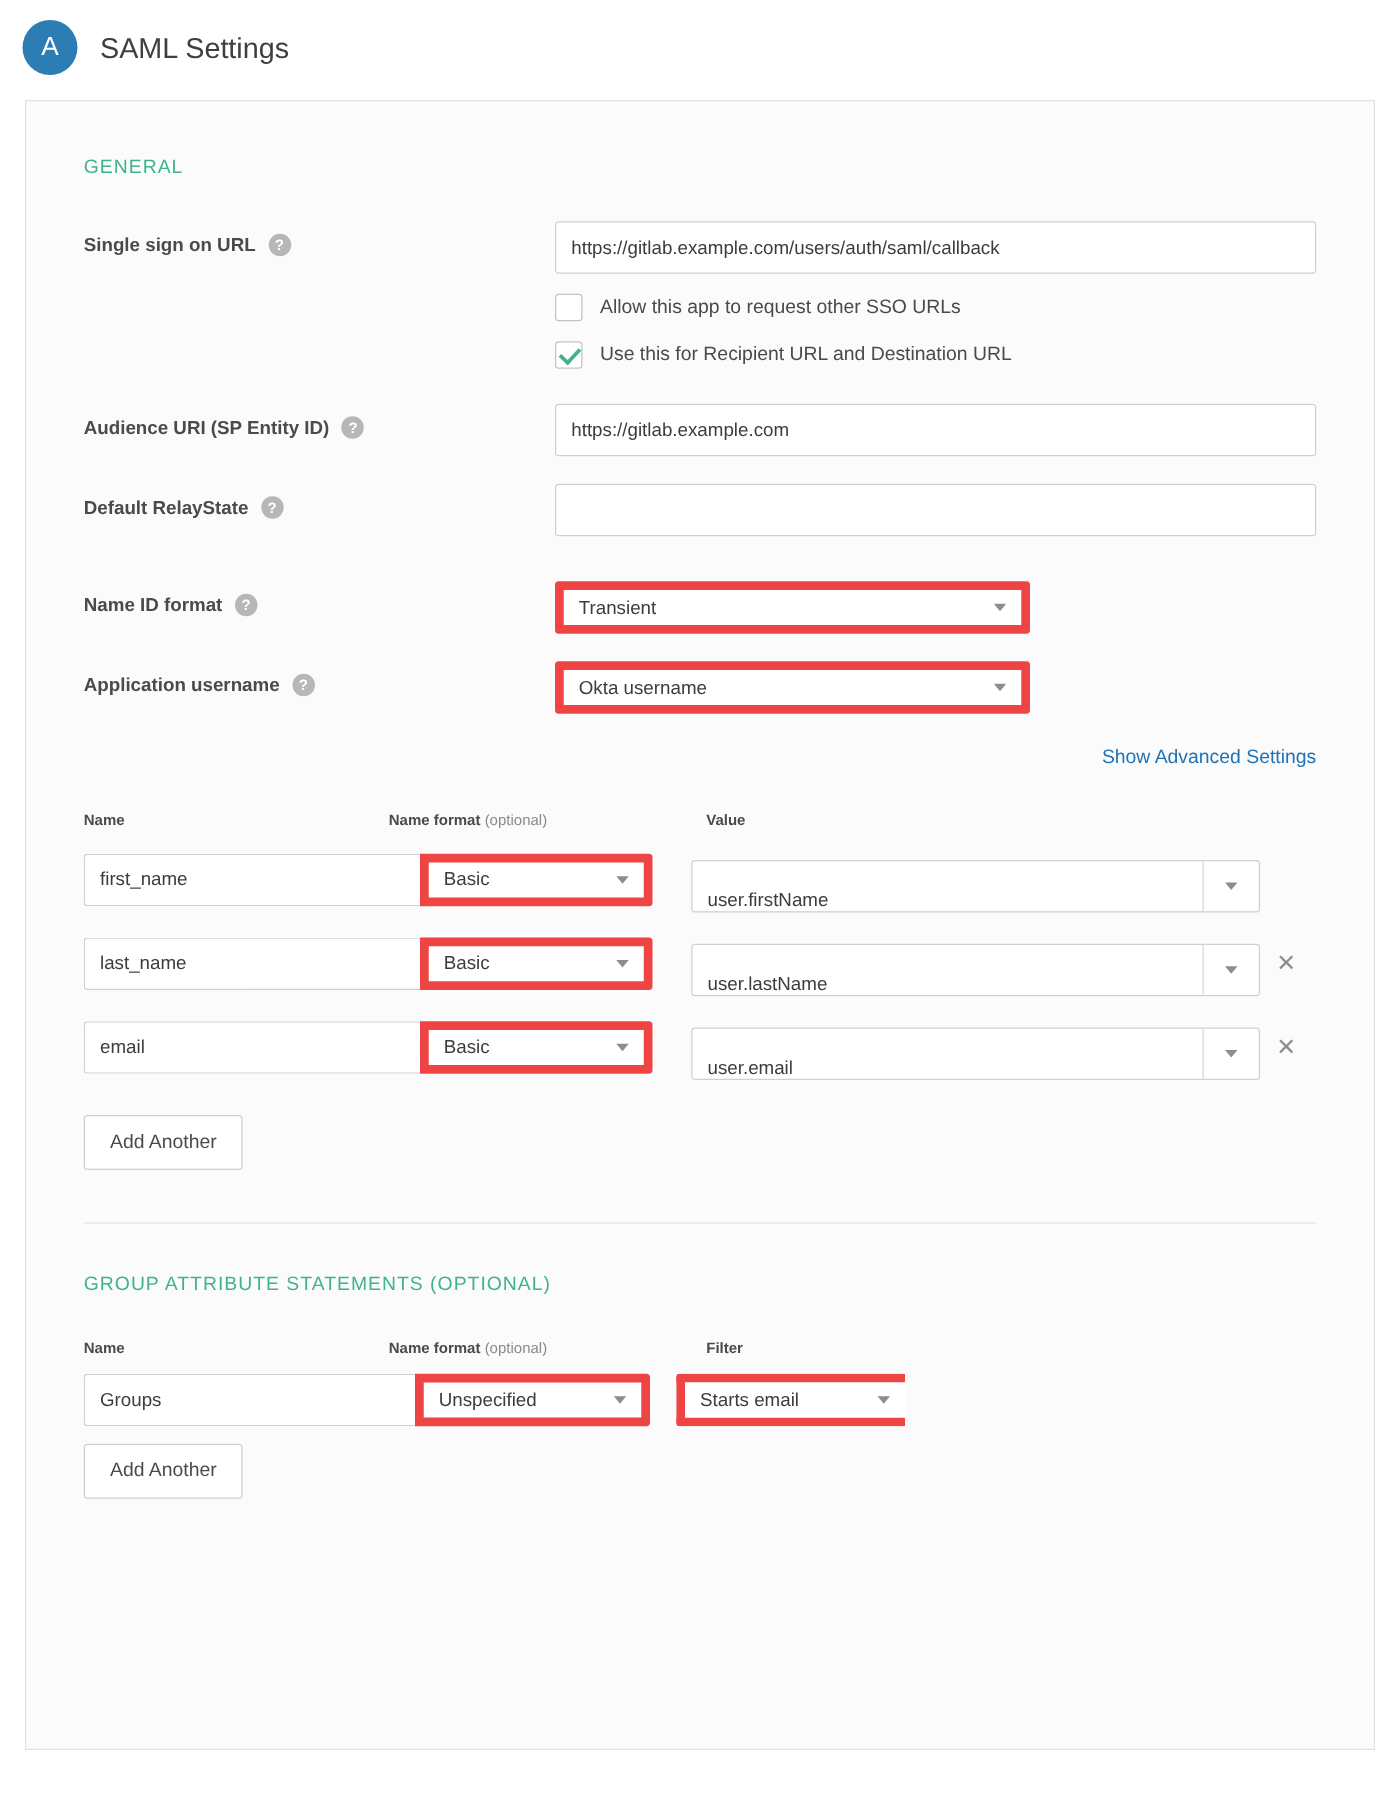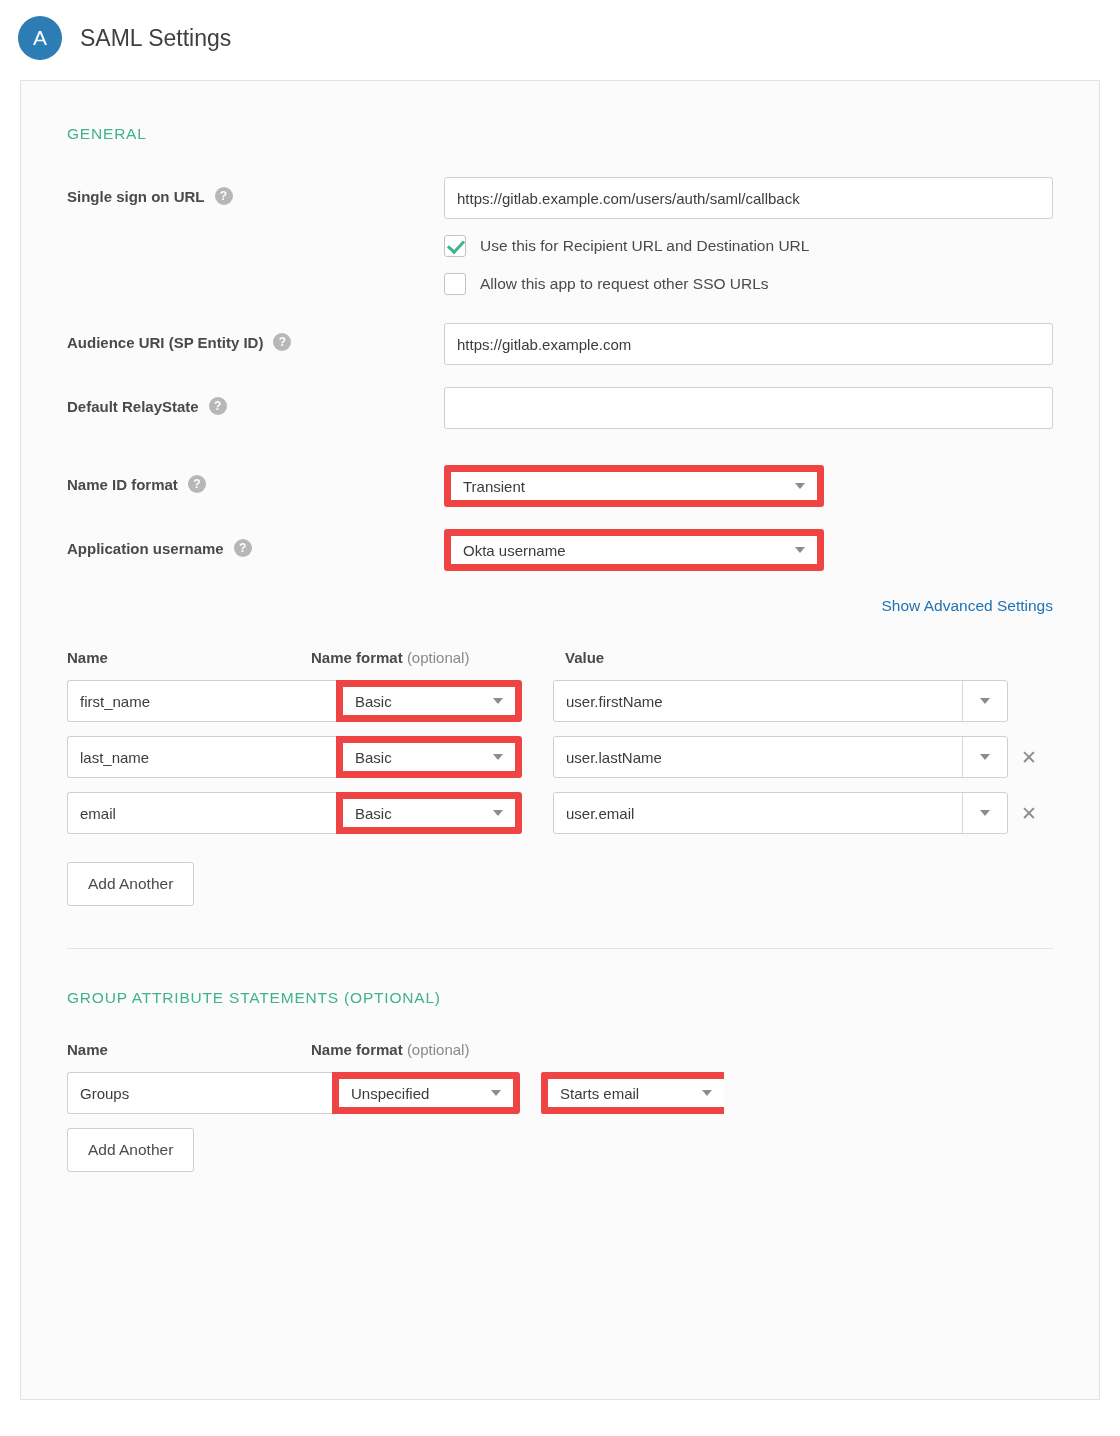--- a/index.html
+++ b/index.html
@@ -175,21 +175,21 @@
     font-size: 15.5px;
     text-decoration: none;
     cursor: pointer;
   }
   
   .attr-head {
     display: flex;
     margin-bottom: 14px;
   }
   .attr-head .col {
-    font-size: 15px;
+    font-size: 12px;
     font-weight: bold;
     color: #4a4a4a;
   }
   .attr-head .optional {
     font-weight: normal;
     color: #8a8a8a;
   }
   .col-name { width: 244px; }
   .col-format { width: 254px; }
   .col-value { flex: 1 1 auto; }
@@ -212,23 +212,24 @@
     width: 455px;
     position: relative;
   }
   .value-combo {
     position: relative;
     height: 42px;
     border: 1px solid #d0d0d0;
     border-radius: 3px;
     background: #ffffff;
     display: flex;
-    align-items: center;
+    align-items: flex-end;
     padding: 0 56px 0 12px;
     font-size: 15px;
+    margin-top: 11px;
   }
   .value-combo .caret-box {
     position: absolute;
     right: 0;
     top: 0;
     bottom: 0;
     width: 45px;
     border-left: 1px solid #d8d8d8;
   }
   .value-combo .caret {
@@ -301,26 +302,26 @@
 
     
     <div class="form-row">
       <div class="form-label">
         <span>Single sign on URL</span>
         <span class="help-icon">?</span>
       </div>
       <div class="form-field">
         <input type="text" class="text-input" value="https://gitlab.example.com/users/auth/saml/callback" style="">
         <div class="check-row">
+          <span class="checkbox"></span>
+          <span class="check-label">Allow this app to request other SSO URLs</span>
+        </div>
+        <div class="check-row">
           <span class="checkbox checked"></span>
           <span class="check-label">Use this for Recipient URL and Destination URL</span>
-        </div>
-        <div class="check-row">
-          <span class="checkbox"></span>
-          <span class="check-label">Allow this app to request other SSO URLs</span>
         </div>
       </div>
     </div>
 
     
     <div class="form-row" style="margin-top:28px;">
       <div class="form-label">
         <span>Audience URI (SP Entity ID)</span>
         <span class="help-icon">?</span>
       </div>
@@ -450,20 +451,21 @@
     <div class="divider"></div>
 
     <div class="section-title group">GROUP ATTRIBUTE STATEMENTS (OPTIONAL)</div>
 
     <div class="attr-head">
       <div class="col col-name">Name</div>
       <div class="col col-format">
         <span>Name format</span>
         <span class="optional">(optional)</span>
       </div>
+      <div class="col col-value">Filter</div>
     </div>
 
     <div class="group-row">
       <div class="name-cell">
         <input type="text" class="text-input" value="Groups" style="">
       </div>
       <div class="format-cell">
         <div class="select sep">
           <span>Unspecified</span>
           <span class="caret"></span>

